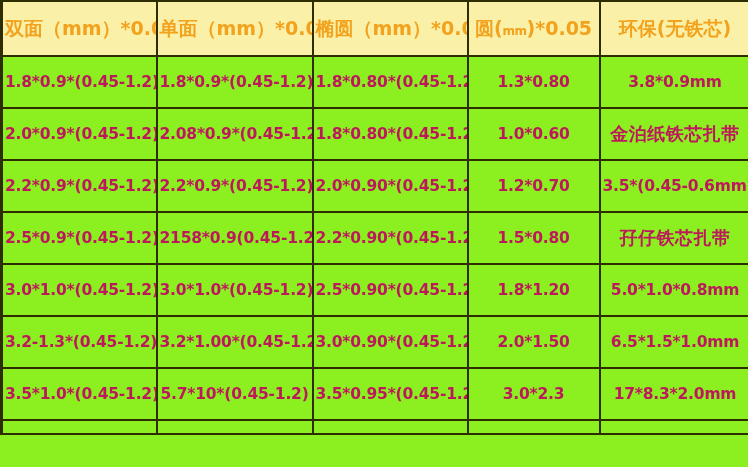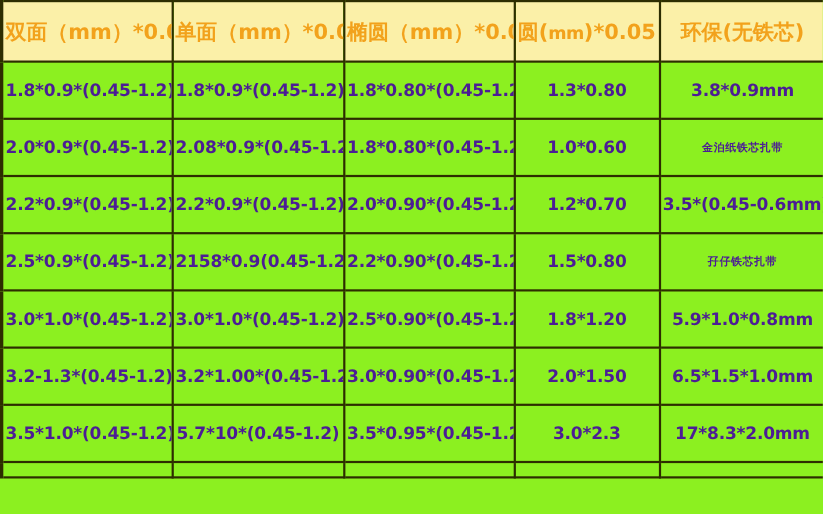--- a/index.html
+++ b/index.html
@@ -35,33 +35,33 @@
   }
   thead th {
     height: 53px;
     background: #FBF0A8;
     color: #F2A21C;
     font-size: 19px;
     font-weight: bold;
     letter-spacing: 0px;
   }
   thead th .mm-small {
-    font-size: 16px;
+    font-size: 12px;
     letter-spacing: -0.5px;
   }
   tbody td {
     height: 50px;
     background: #8CF020;
-    color: #4c1d95;
+    color: #be185d;
     font-size: 15.5px;
     font-weight: bold;
     letter-spacing: -0.2px;
   }
   tbody td.cjk {
-    font-size: 10px;
+    font-size: 18px;
     letter-spacing: 0.5px;
   }
   tbody tr.partial td {
     height: 12px;
     font-size: 0;
   }
   
   #spec-table tr > *:first-child { border-left: 3px solid #2d2d00; }
   #spec-table tr > *:last-child  { border-right: 0; }
   thead tr > * { border-top: 2px solid #d8cf7a; }
@@ -123,21 +123,21 @@
       <td>2158*0.9(0.45-1.2)</td>
       <td>2.2*0.90*(0.45-1.2)</td>
       <td>1.5*0.80</td>
       <td class="cjk">孖仔铁芯扎带</td>
     </tr>
     <tr>
       <td>3.0*1.0*(0.45-1.2)</td>
       <td>3.0*1.0*(0.45-1.2)</td>
       <td>2.5*0.90*(0.45-1.2)</td>
       <td>1.8*1.20</td>
-      <td>5.9*1.0*0.8mm</td>
+      <td>5.0*1.0*0.8mm</td>
     </tr>
     <tr>
       <td>3.2-1.3*(0.45-1.2)</td>
       <td>3.2*1.00*(0.45-1.2)</td>
       <td>3.0*0.90*(0.45-1.2)</td>
       <td>2.0*1.50</td>
       <td>6.5*1.5*1.0mm</td>
     </tr>
     <tr>
       <td>3.5*1.0*(0.45-1.2)</td>

